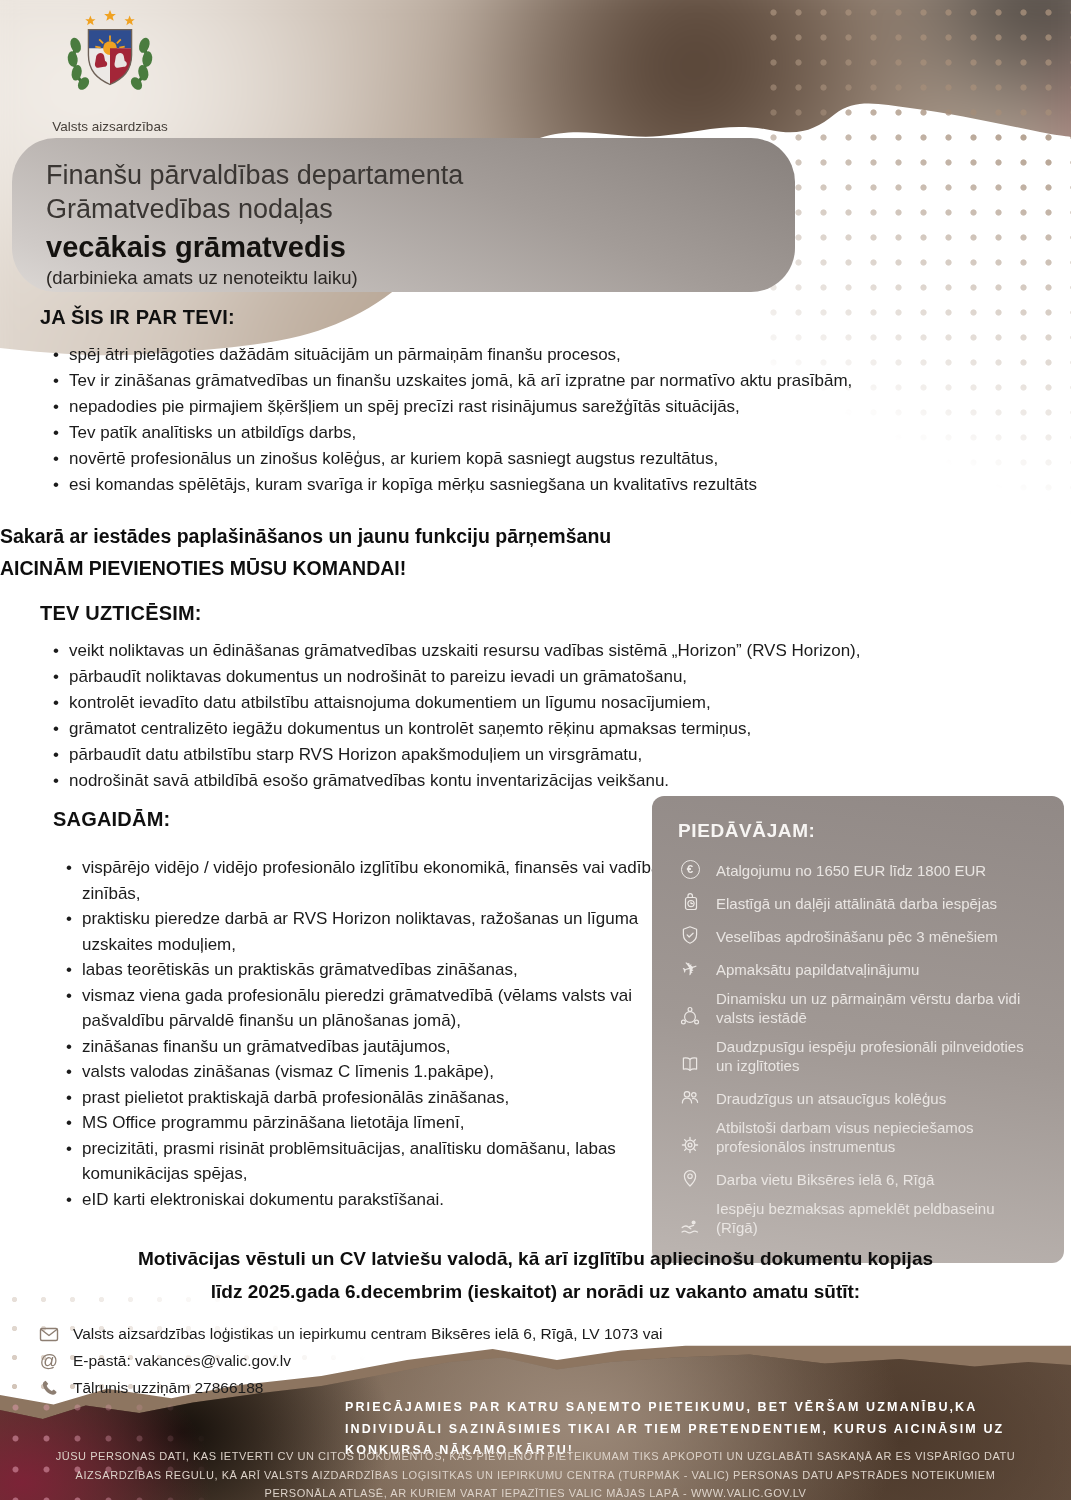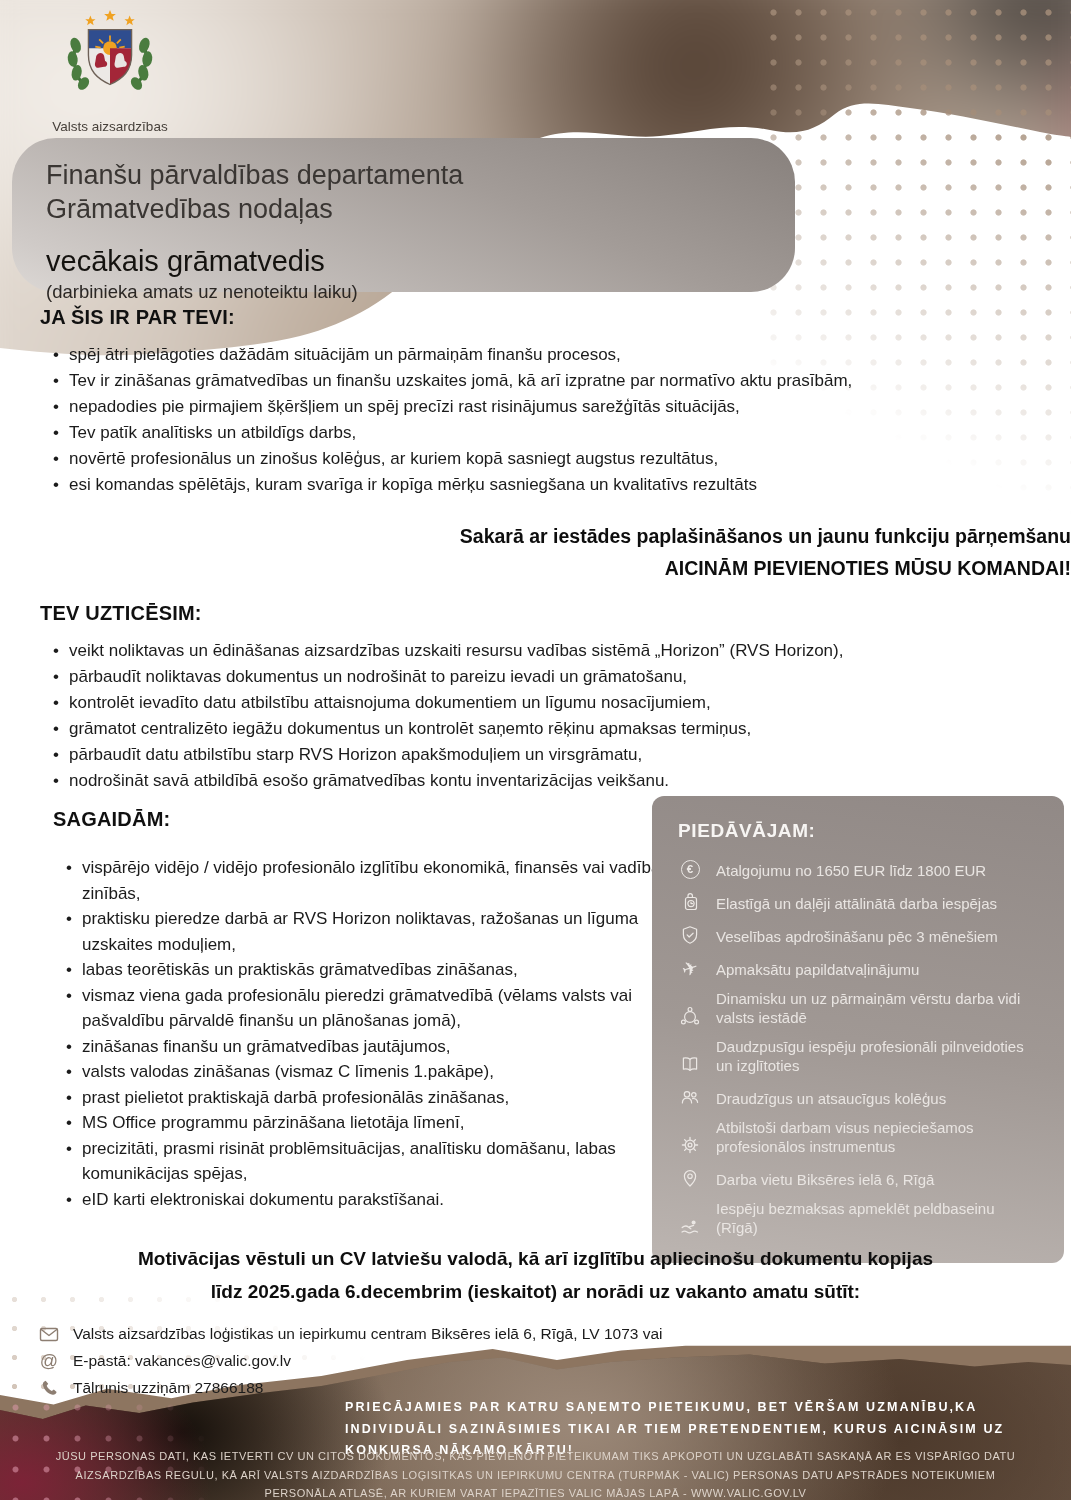--- a/index.html
+++ b/index.html
@@ -48,33 +48,33 @@
   
   .logo-block{position:absolute;left:26px;top:8px;width:168px;text-align:center;z-index:4;}
   .org-name{margin-top:4px;font-size:13.5px;line-height:18px;color:#47413b;}
   
   .header-box{
     position:absolute;left:12px;top:138px;width:783px;height:154px;z-index:4;
     border-radius:44px;box-sizing:border-box;padding:20px 34px;
     background:linear-gradient(203deg,#87807c 0%,#a39c98 38%,#cfcac7 88%,#dcd8d5 100%);
   }
   .hb-line{font-size:27px;line-height:34px;color:#3a3633;}
-  .hb-title{font-size:29px;line-height:34px;font-weight:normal;color:#14120f;margin-top:18px;}
+  .hb-title{font-size:29px;line-height:34px;font-weight:bold;color:#14120f;margin-top:4px;}
   .hb-sub{font-size:18.5px;line-height:24px;color:#2b2724;margin-top:2px;}
   
   .sec{position:absolute;z-index:5;}
   .sec h2{margin:0;font-size:20px;font-weight:bold;color:#101010;letter-spacing:.2px;}
   .blist{list-style:none;margin:13px 0 0 0;padding:0;font-size:17px;line-height:26px;color:#1b1b1b;}
   .blist li{position:relative;padding-left:29px;}
   .blist li::before{content:"•";position:absolute;left:13px;top:0;}
   .sec-about{left:40px;top:306px;width:1000px;}
   .sec-entrust{left:40px;top:602px;width:1000px;}
   .sec-expect{left:53px;top:808px;width:618px;}
   .sec-expect .blist{margin-top:24px;line-height:25.5px;}
-  .announce{position:absolute;left:0;top:520px;width:1071px;z-index:5;text-align:right;
+  .announce{position:absolute;left:0;top:520px;width:1071px;z-index:5;text-align:left;
             font-weight:bold;font-size:19.5px;line-height:32px;color:#0e0e0e;}
   
   .offer-box{
     position:absolute;left:652px;top:796px;width:412px;z-index:6;
     border-radius:12px;box-sizing:border-box;padding:24px 26px 26px 26px;
     background:linear-gradient(188deg,#918986 0%,#a09894 52%,#bcb5b1 100%);
   }
   .offer-box h2{margin:0;font-size:19px;font-weight:bold;color:#f7f5f3;letter-spacing:.6px;}
   .offer-list{list-style:none;margin:16px 0 0 0;padding:0;display:flex;flex-direction:column;gap:11px;}
   .offer-list li{display:flex;align-items:flex-end;gap:14px;font-size:15px;line-height:18.5px;color:#e9e5e2;}
@@ -194,21 +194,21 @@
   </div>
 
   <div class="announce">
     <div>Sakarā ar iestādes paplašināšanos un jaunu funkciju pārņemšanu</div>
     <div>AICINĀM PIEVIENOTIES MŪSU KOMANDAI!</div>
   </div>
 
   <div class="sec sec-entrust">
     <h2>TEV UZTICĒSIM:</h2>
     <ul class="blist">
-      <li>veikt noliktavas un ēdināšanas aizsardzības uzskaiti resursu vadības sistēmā „Horizon” (RVS Horizon),</li>
+      <li>veikt noliktavas un ēdināšanas grāmatvedības uzskaiti resursu vadības sistēmā „Horizon” (RVS Horizon),</li>
       <li>pārbaudīt noliktavas dokumentus un nodrošināt to pareizu ievadi un grāmatošanu,</li>
       <li>kontrolēt ievadīto datu atbilstību attaisnojuma dokumentiem un līgumu nosacījumiem,</li>
       <li>grāmatot centralizēto iegāžu dokumentus un kontrolēt saņemto rēķinu apmaksas termiņus,</li>
       <li>pārbaudīt datu atbilstību starp RVS Horizon apakšmoduļiem un virsgrāmatu,</li>
       <li>nodrošināt savā atbildībā esošo grāmatvedības kontu inventarizācijas veikšanu.</li>
     </ul>
   </div>
 
   <div class="sec sec-expect">
     <h2>SAGAIDĀM:</h2>

